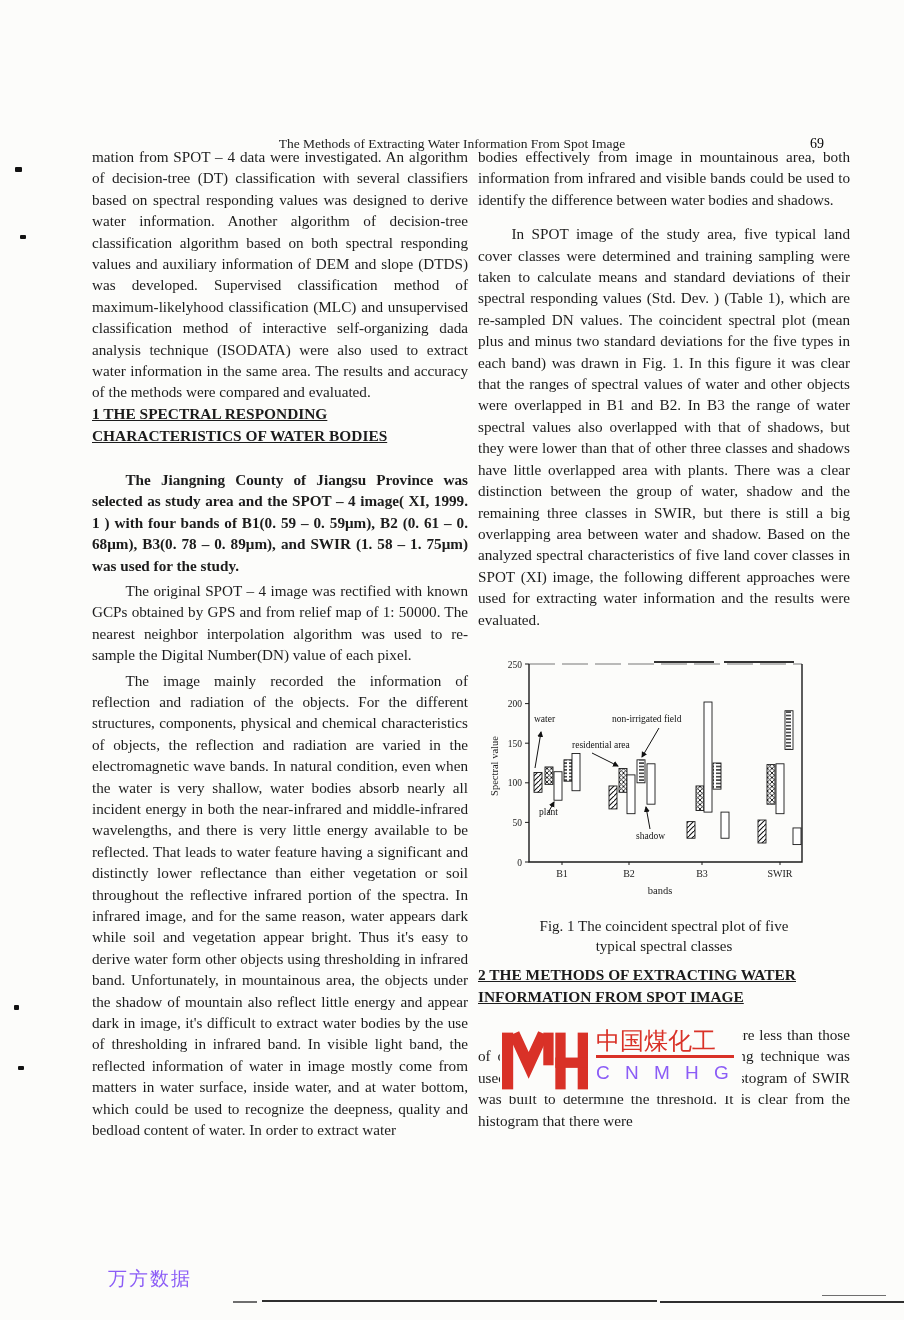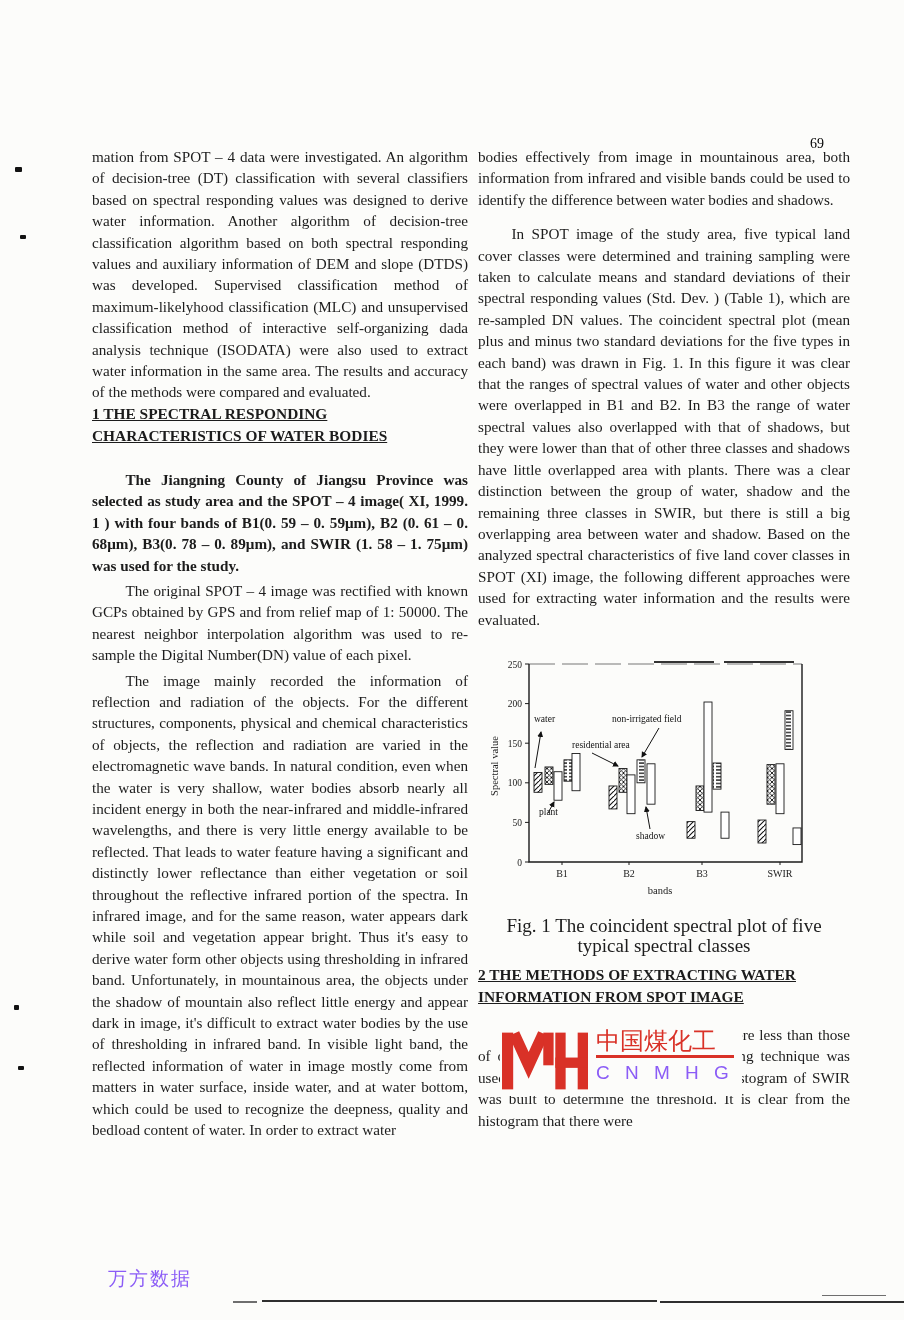--- a/index.html
+++ b/index.html
@@ -12,40 +12,41 @@
        text-align:justify;}
   .col-left{left:92px;}
   .col-right{left:478px;width:372px;}
   p{margin:0;}
   .ind{text-indent:2.2em;}
   .sp-md{margin-top:22px;font-weight:bold;}
   .sp-lg{margin-top:28px;}
   h2.sec{font-size:15.4px;font-weight:bold;margin:0;line-height:22px;text-align:left;text-decoration:underline;}
   h3.subsec{font-size:15.2px;font-weight:bold;margin:0;line-height:22px;text-align:left;}
   .figwrap{margin-top:26px;margin-left:6px;width:362px;height:252px;}
-  .caption{margin-top:8px;text-align:center;font-size:19px;line-height:20px;}
+  .caption{margin-top:8px;text-align:center;font-size:15px;line-height:20px;}
   .p7wrap{position:relative;margin-top:16px;}
   .cn-watermark{position:absolute;left:22px;top:2px;display:flex;align-items:flex-start;
                 background:#fcfcfa;padding:2px 4px 2px 2px;}
   .cn-textcol{margin-left:8px;background:#fcfcfa;padding-right:4px;}
   .cn-zh{font-size:24px;line-height:26px;color:#d93127;font-family:"DejaVu Sans",sans-serif;
          border-bottom:3px solid #d93127;padding-bottom:1px;white-space:nowrap;}
   .cn-latin{margin-top:4px;font-size:19px;letter-spacing:5px;color:#8b5cf6;
             font-family:"Liberation Sans","DejaVu Sans",sans-serif;white-space:nowrap;}
   .footer-mark{position:absolute;left:108px;top:1266px;font-size:19px;color:#8b5cf6;
                font-family:"DejaVu Sans",sans-serif;letter-spacing:2px;}
   .speck{position:absolute;background:#121212;border-radius:1px;}
   .scanline{position:absolute;background:#2f2f2f;}
   .scanline.light{background:#6e6e6e;}
 </style>
 </head>
 <body>
 
 <div class="page">
 
+  <div class="runhead">The Methods of Extracting Water Information From Spot Image</div>
   <div class="pagenum">69</div>
 
   <div class="speck" style="left:15px;top:167px;width:7px;height:5px;"></div>
   <div class="speck" style="left:20px;top:235px;width:6px;height:4px;"></div>
   <div class="speck" style="left:14px;top:1005px;width:5px;height:5px;"></div>
   <div class="speck" style="left:18px;top:1066px;width:6px;height:4px;"></div>
 
   <div class="col col-left">
     <p>mation from SPOT – 4 data were investigated.  An algorithm of decision-tree (DT) classification with several classifiers based on spectral responding values was designed to derive water information.  Another algorithm of decision-tree classification algorithm based on both spectral responding values and auxiliary information of DEM and slope  (DTDS) was developed.  Supervised classification method of maximum-likelyhood classification (MLC) and unsupervised classification method of interactive self-organizing dada analysis technique (ISODATA)  were also used to extract water information  in the same area.  The results and accuracy of the methods were compared and evaluated.</p>
     <h2 class="sec sp-lg">1  THE SPECTRAL RESPONDING CHARACTERISTICS OF WATER BODIES</h2>

